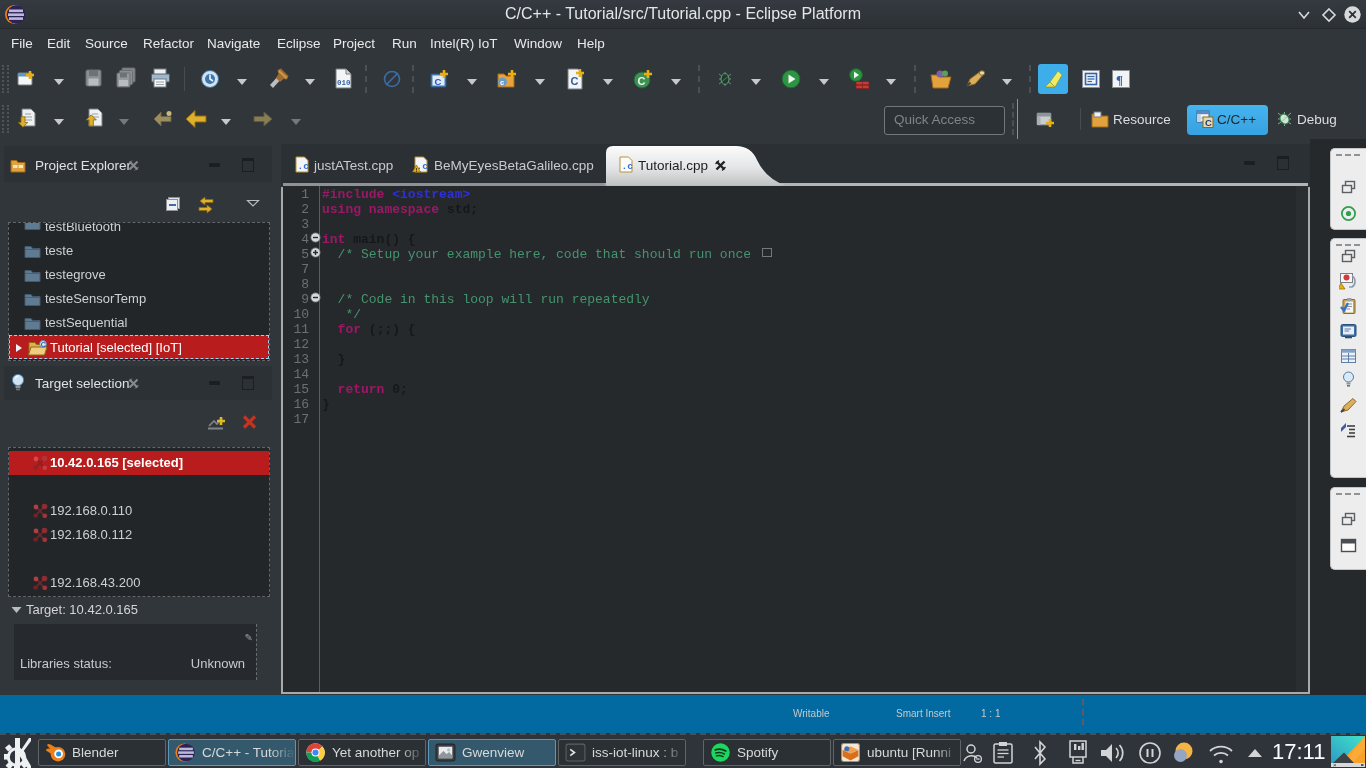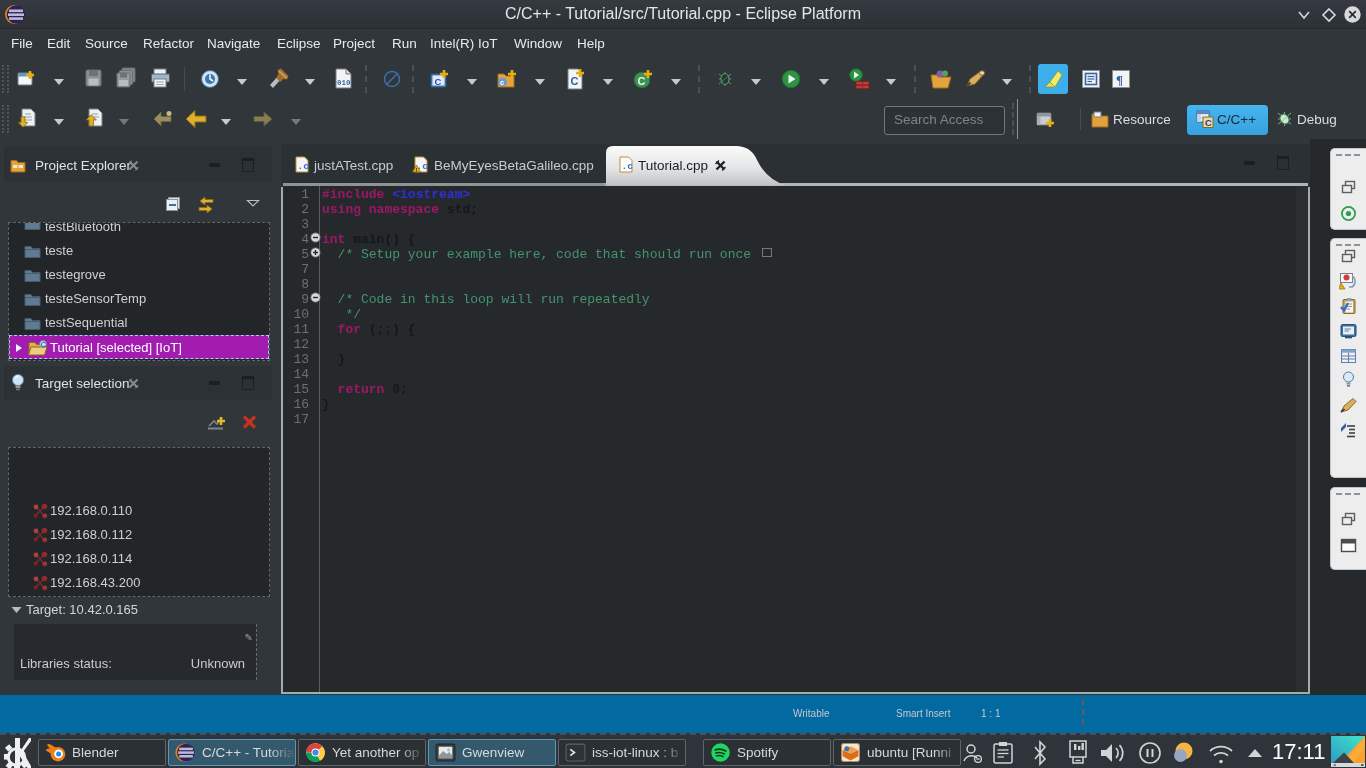--- a/index.html
+++ b/index.html
@@ -18,21 +18,21 @@
   #tb2{left:0;top:99px;width:1366px;height:40px;background:#31363b;}
   .handle{width:3px;border-left:2px dotted #515559;border-right:2px dotted #515559;}
   .vsep{width:1px;background:#484c50;}
   .dsep{width:0;border-left:2px dashed #4c5054;}
   .chev{width:0;height:0;border-left:5px solid transparent;border-right:5px solid transparent;border-top:6px solid #c7c9ca;}
   .chev.dis{border-top-color:#75797d;}
   
   .phead{font-size:13.5px;color:#dfe1e2;margin-left:6px;}
   .treearea{background:#232629;border:1px dashed #62666a;}
   .row{position:absolute;left:0;width:100%;height:24px;line-height:24px;font-size:13px;color:#ced0d1;}
-  .rowsel{background:#a21caf;color:#fff;padding-left:40px;}
+  .rowsel{background:#b91c1c;color:#fff;padding-left:40px;}
   
   #edclient{left:283px;top:185.5px;width:1025px;height:506.5px;background:#26292c;}
   .edborder{background:#a7aaac;}
   .tabtext{font-size:13.5px;color:#c9cbcd;}
   #gutter{left:283px;top:185.5px;width:37px;height:506.5px;}
   #gutsep{left:319px;top:185.5px;width:1px;height:506.5px;background:#595d60;}
   #lnums{left:0;top:1.5px;width:26px;margin:0;text-align:right;
     font-family:"Liberation Mono",monospace;font-size:13px;line-height:15px;color:#6b7075;white-space:pre;}
   #code{left:322px;top:187px;margin:0;font-family:"Liberation Mono",monospace;
     font-size:13px;line-height:15px;white-space:pre;color:#15181b;}
@@ -272,21 +272,21 @@
       </svg>
       <div class="abs chev" style="left:221px;top:20px"></div>
 
       <svg class="abs" style="left:252px;top:11px" width="22" height="18" viewBox="0 0 22 18">
         <path d="M12 2 L20 9 L12 16 V11.5 H2 V6.5 H12 Z" fill="#a4975f" stroke="#6e6442" opacity="0.75"></path>
       </svg>
       <div class="abs chev dis" style="left:291px;top:20px"></div>
     </div>
 
     <div class="abs" style="left:884px;top:7px;width:121px;height:29px;box-sizing:border-box;border:1px solid #73777b;border-radius:3px;background:#2c3136;">
-      <span class="abs" style="left:9px;top:5px;font-size:13.5px;color:#7f8487;">Search Access</span>
+      <span class="abs" style="left:9px;top:5px;font-size:13.5px;color:#7f8487;">Quick Access</span>
     </div>
     <div class="abs dsep" style="left:1012px;top:4px;height:32px"></div>
     <div class="abs" style="left:1017px;top:0;width:1px;height:40px;background:#8e9294;"></div>
     <div class="abs vsep" style="left:1080px;top:9px;height:22px"></div>
 
     <div class="abs" style="left:1187px;top:6px;width:81px;height:30px;background:linear-gradient(#45b4ef,#36a2e0);border-radius:4px;"></div>
     <span class="abs" style="left:1217px;top:13px;font-size:13.5px;color:#22282d;">C/C++</span>
     <span class="abs" style="left:1113px;top:13px;font-size:13.5px;color:#dcdee0;">Resource</span>
     <span class="abs" style="left:1297px;top:13px;font-size:13.5px;color:#dcdee0;">Debug</span>
     <div id="perspicons">
@@ -417,49 +417,49 @@
     <svg class="abs" style="left:207px;top:412px" width="20" height="19" viewBox="0 0 20 19">
       <path d="M2 14 L7 9 L10 12 L15 6" stroke="#7f8488" stroke-width="1.6" fill="none"></path>
       <rect x="1" y="15.5" width="15" height="2" fill="#7f8488"></rect>
       <path d="M14 5 v8 M10 9 h8" stroke="#e0ba20" stroke-width="2.6"></path>
     </svg>
     <svg class="abs" style="left:241px;top:414px" width="17" height="16" viewBox="0 0 17 16">
       <path d="M3 2.5 L8.5 8 L14 2.5 M3 13.5 L8.5 8 L14 13.5" stroke="#c8321f" stroke-width="3.2" fill="none"></path>
     </svg>
 
     <div class="abs treearea" style="left:8px;top:447px;width:262px;height:150px;box-sizing:border-box;overflow:hidden;">
+      <div class="row rowsel" style="top:3px;font-weight:bold;color:#fff;">
+        <svg class="abs" style="left:23px;top:4px" width="17" height="16" viewBox="0 0 17 16">
+            <path d="M3 13 L13 3 M4 3.5 L12.5 13" stroke="#8c1f1f" stroke-width="1.6"></path>
+            <circle cx="4" cy="4" r="2.4" fill="#d6464a"></circle>
+            <circle cx="12.5" cy="3.5" r="2.8" fill="#b03338"></circle>
+            <circle cx="3.6" cy="12.6" r="2.2" fill="#8c2326"></circle>
+            <circle cx="12.8" cy="12.8" r="2.4" fill="#c23c40"></circle>
+          </svg>
+        <span class="abs" style="left:41px">10.42.0.165 [selected]</span>
+      </div>
       <div class="row" style="top:51px">
         <svg class="abs" style="left:23px;top:4px" width="17" height="16" viewBox="0 0 17 16">
             <path d="M3 13 L13 3 M4 3.5 L12.5 13" stroke="#6e2a2a" stroke-width="1.6"></path>
             <circle cx="4" cy="4" r="2.4" fill="#b03e42"></circle>
             <circle cx="12.5" cy="3.5" r="2.8" fill="#922b30"></circle>
             <circle cx="3.6" cy="12.6" r="2.2" fill="#771f22"></circle>
             <circle cx="12.8" cy="12.8" r="2.4" fill="#a23438"></circle>
           </svg>
         <span class="abs" style="left:41px">192.168.0.110</span>
       </div>
       <div class="row" style="top:75px">
         <svg class="abs" style="left:23px;top:4px" width="17" height="16" viewBox="0 0 17 16">
             <path d="M3 13 L13 3 M4 3.5 L12.5 13" stroke="#6e2a2a" stroke-width="1.6"></path>
             <circle cx="4" cy="4" r="2.4" fill="#b03e42"></circle>
             <circle cx="12.5" cy="3.5" r="2.8" fill="#922b30"></circle>
             <circle cx="3.6" cy="12.6" r="2.2" fill="#771f22"></circle>
             <circle cx="12.8" cy="12.8" r="2.4" fill="#a23438"></circle>
           </svg>
         <span class="abs" style="left:41px">192.168.0.112</span>
-      </div>
-      <div class="row" style="top:99px">
-        <svg class="abs" style="left:23px;top:4px" width="17" height="16" viewBox="0 0 17 16">
-            <path d="M3 13 L13 3 M4 3.5 L12.5 13" stroke="#6e2a2a" stroke-width="1.6"></path>
-            <circle cx="4" cy="4" r="2.4" fill="#b03e42"></circle>
-            <circle cx="12.5" cy="3.5" r="2.8" fill="#922b30"></circle>
-            <circle cx="3.6" cy="12.6" r="2.2" fill="#771f22"></circle>
-            <circle cx="12.8" cy="12.8" r="2.4" fill="#a23438"></circle>
-          </svg>
-        <span class="abs" style="left:41px">192.168.0.114</span>
       </div>
       <div class="row" style="top:123px">
         <svg class="abs" style="left:23px;top:4px" width="17" height="16" viewBox="0 0 17 16">
             <path d="M3 13 L13 3 M4 3.5 L12.5 13" stroke="#6e2a2a" stroke-width="1.6"></path>
             <circle cx="4" cy="4" r="2.4" fill="#b03e42"></circle>
             <circle cx="12.5" cy="3.5" r="2.8" fill="#922b30"></circle>
             <circle cx="3.6" cy="12.6" r="2.2" fill="#771f22"></circle>
             <circle cx="12.8" cy="12.8" r="2.4" fill="#a23438"></circle>
           </svg>
         <span class="abs" style="left:41px">192.168.43.200</span>

